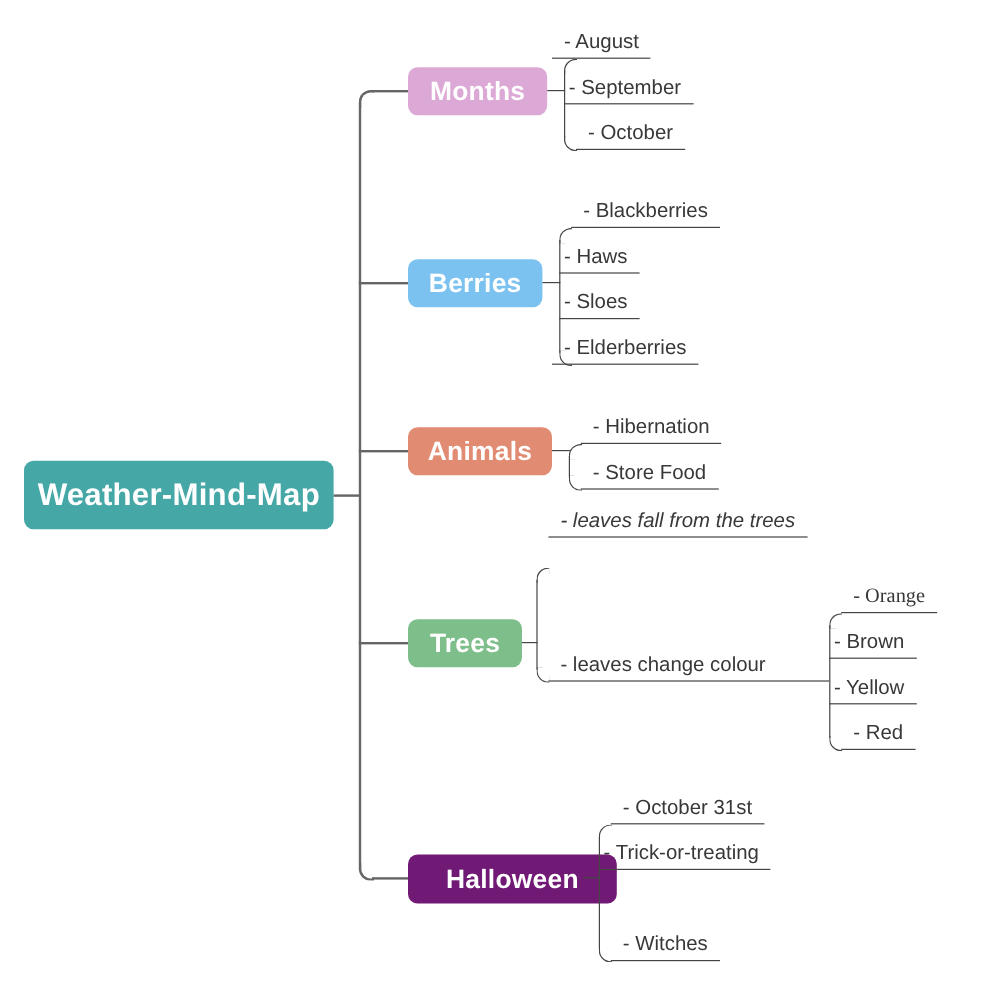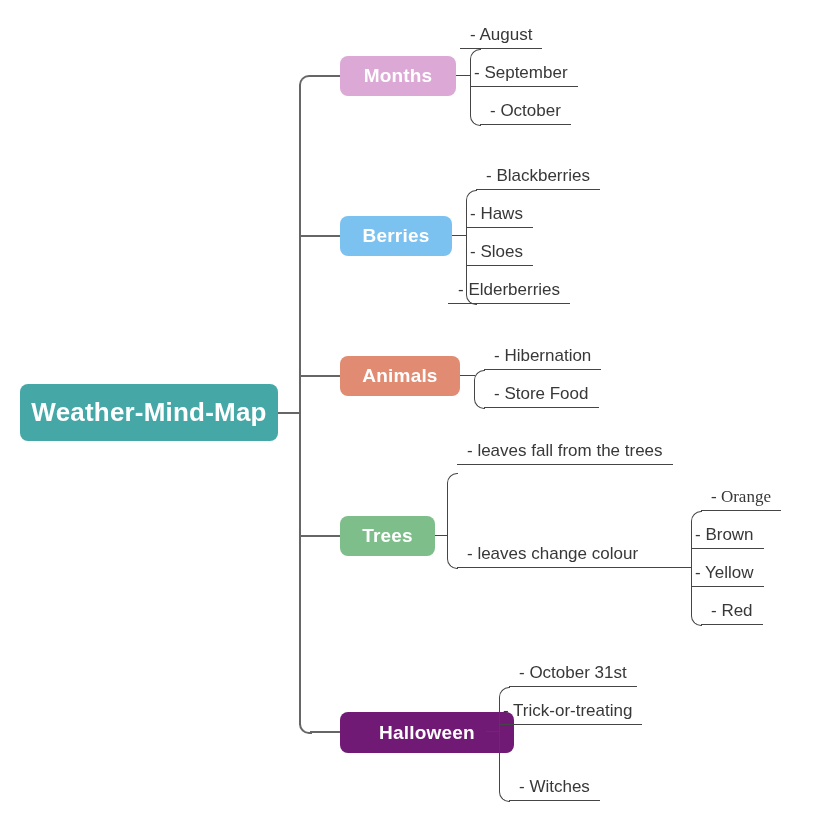--- a/index.html
+++ b/index.html
@@ -3,21 +3,21 @@
 <meta charset="utf-8">
 <style>
   html,body{margin:0;padding:0;background:#ffffff;}
   #canvas{
     position:relative;width:826px;height:826px;background:#ffffff;overflow:hidden;
     font-family:"Liberation Sans","DejaVu Sans",sans-serif;
   }
   .node{
     position:absolute;box-sizing:border-box;border-radius:8px;
     display:flex;align-items:center;justify-content:center;
-    color:#ffffff;font-size:19px;font-weight:600;letter-spacing:.2px;
+    color:#ffffff;font-size:22px;font-weight:600;letter-spacing:.2px;
   }
   .root{font-size:26px;}
   .leaf{
     position:absolute;box-sizing:border-box;height:34px;
     display:flex;align-items:flex-end;
     padding:0 10px 5px 10px;
     border-bottom:1.5px solid #454545;
     font-size:17px;line-height:1;color:#383838;white-space:nowrap;
   }
   .leaf.mid{padding-left:4px;}
@@ -63,36 +63,36 @@
   <div class="leaf" style="left:480px;top:91px;">- October</div>
 
   <div class="node" style="left: 340px; top: 216px; width: 112px; height: 40px; background-color: rgb(124, 194, 240);">Berries</div>
   <div class="stub" style="left:452px;top:235px;width:15px;"></div>
   <div class="corner-tl" style="left:466px;top:190px;"></div>
   <div class="spine" style="left:466px;top:200px;height:94px;"></div>
   <div class="corner-bl" style="left:466px;top:292px;"></div>
   <div class="leaf" style="left:476px;top:156px;">- Blackberries</div>
   <div class="leaf mid" style="left:466px;top:194px;">- Haws</div>
   <div class="leaf mid" style="left:466px;top:232px;">- Sloes</div>
-  <div class="leaf" style="left:448px;top:270px;">- Elderberries</div>
+  <div class="leaf" style="left:460px;top:270px;">- Elderberries</div>
 
   <div class="node" style="left: 340px; top: 356px; width: 120px; height: 40px; background-color: rgb(224, 139, 114);">Animals</div>
   <div class="stub" style="left:460px;top:375px;width:15px;"></div>
   <div class="corner-tl" style="left:474px;top:370px;"></div>
   <div class="spine" style="left:474px;top:380px;height:18px;"></div>
   <div class="corner-bl" style="left:474px;top:396px;"></div>
   <div class="leaf" style="left:484px;top:336px;">- Hibernation</div>
   <div class="leaf" style="left:484px;top:374px;">- Store Food</div>
 
   <div class="node" style="left: 340px; top: 516px; width: 95px; height: 40px; background-color: rgb(126, 190, 139);">Trees</div>
   <div class="stub" style="left:435px;top:535px;width:13px;"></div>
   <div class="corner-tl" style="left:447px;top:473px;"></div>
   <div class="spine" style="left:447px;top:483px;height:75px;"></div>
   <div class="corner-bl" style="left:447px;top:556px;"></div>
-  <div class="leaf" style="left:457px;top:431px;">- leaves fall from the trees</div>
+  <div class="leaf" style="left:457px;top:414px;font-style:italic;">- leaves fall from the trees</div>
   <div class="leaf" style="left:457px;top:534px;width:234px;">- leaves change colour</div>
 
   <div class="corner-tl" style="left:691px;top:511px;"></div>
   <div class="spine" style="left:691px;top:521px;height:94px;"></div>
   <div class="corner-bl" style="left:691px;top:613px;"></div>
   <div class="leaf" style="left:701px;top:477px;font-family:Liberation Serif, serif;">- Orange</div>
   <div class="leaf mid" style="left:691px;top:515px;">- Brown</div>
   <div class="leaf mid" style="left:691px;top:553px;">- Yellow</div>
   <div class="leaf" style="left:701px;top:591px;">- Red</div>
 

